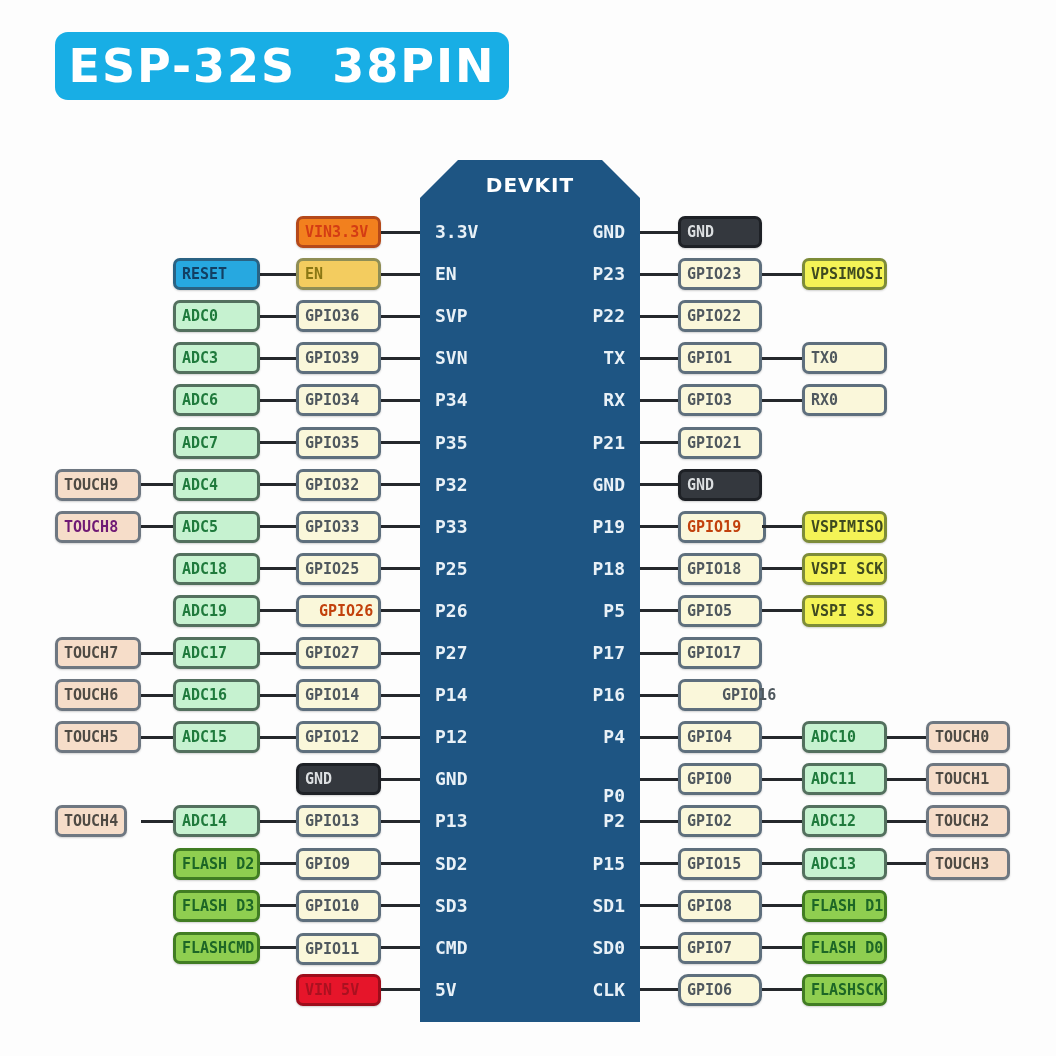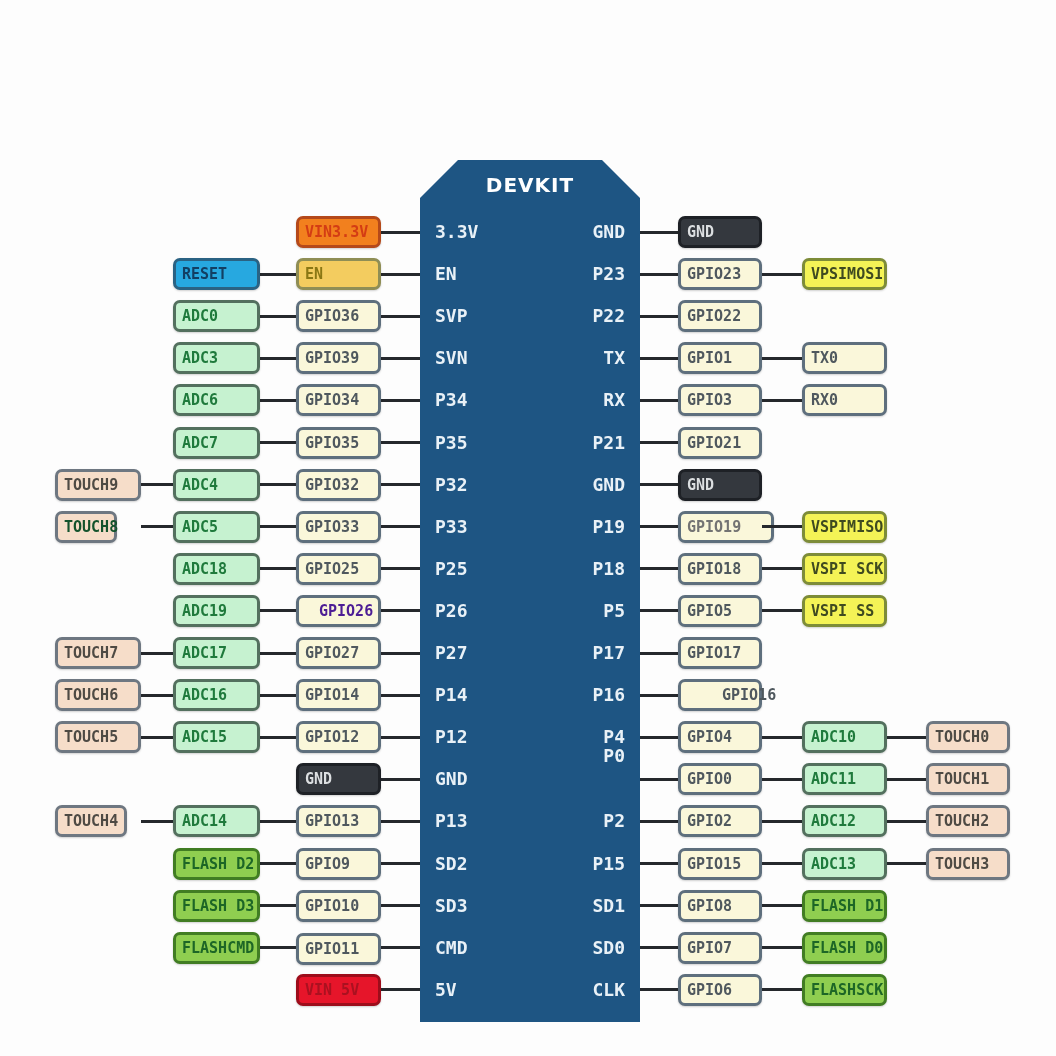--- a/index.html
+++ b/index.html
@@ -42,20 +42,21 @@
     font-family:"DejaVu Sans Mono",monospace;
     font-weight:bold;font-size:15px;white-space:pre;
     box-shadow:0 1px 2px rgba(0,0,0,0.18);
   }
   .wire{position:absolute;height:3px;background:#25282c;}
 </style>
 </head>
 <body>
 
 <div id="stage">
+  <div class="title-badge" style="background: rgb(24, 174, 229);">ESP-32S  38PIN</div>
   <div class="chip" id="chip" style="background: rgb(30, 85, 131);">
     <div class="chip-title">DEVKIT</div>
   <div class="pin left" style="top: 61px; color: rgb(233, 241, 247);">3.3V</div>
       <div class="pin right" style="top: 61px; color: rgb(233, 241, 247);">GND</div>
       <div class="pin left" style="top: 103.1px; color: rgb(233, 241, 247);">EN</div>
       <div class="pin right" style="top: 103.1px; color: rgb(233, 241, 247);">P23</div>
       <div class="pin left" style="top: 145.2px; color: rgb(233, 241, 247);">SVP</div>
       <div class="pin right" style="top: 145.2px; color: rgb(233, 241, 247);">P22</div>
       <div class="pin left" style="top: 187.3px; color: rgb(233, 241, 247);">SVN</div>
       <div class="pin right" style="top: 187.3px; color: rgb(233, 241, 247);">TX</div>
@@ -71,21 +72,21 @@
       <div class="pin right" style="top: 397.8px; color: rgb(233, 241, 247);">P18</div>
       <div class="pin left" style="top: 439.9px; color: rgb(233, 241, 247);">P26</div>
       <div class="pin right" style="top: 439.9px; color: rgb(233, 241, 247);">P5</div>
       <div class="pin left" style="top: 482px; color: rgb(233, 241, 247);">P27</div>
       <div class="pin right" style="top: 482px; color: rgb(233, 241, 247);">P17</div>
       <div class="pin left" style="top: 524.1px; color: rgb(233, 241, 247);">P14</div>
       <div class="pin right" style="top: 524.1px; color: rgb(233, 241, 247);">P16</div>
       <div class="pin left" style="top: 566.2px; color: rgb(233, 241, 247);">P12</div>
       <div class="pin right" style="top: 566.2px; color: rgb(233, 241, 247);">P4</div>
       <div class="pin left" style="top: 608.3px; color: rgb(233, 241, 247);">GND</div>
-      <div class="pin right" style="top: 585px; color: rgb(233, 241, 247);">P0</div>
+      <div class="pin right" style="top: 625px; color: rgb(233, 241, 247);">P0</div>
       <div class="pin left" style="top: 650.4px; color: rgb(233, 241, 247);">P13</div>
       <div class="pin right" style="top: 650.4px; color: rgb(233, 241, 247);">P2</div>
       <div class="pin left" style="top: 692.5px; color: rgb(233, 241, 247);">SD2</div>
       <div class="pin right" style="top: 692.5px; color: rgb(233, 241, 247);">P15</div>
       <div class="pin left" style="top: 734.6px; color: rgb(233, 241, 247);">SD3</div>
       <div class="pin right" style="top: 734.6px; color: rgb(233, 241, 247);">SD1</div>
       <div class="pin left" style="top: 776.7px; color: rgb(233, 241, 247);">CMD</div>
       <div class="pin right" style="top: 776.7px; color: rgb(233, 241, 247);">SD0</div>
       <div class="pin left" style="top: 818.8px; color: rgb(233, 241, 247);">5V</div>
       <div class="pin right" style="top: 818.8px; color: rgb(233, 241, 247);">CLK</div>
@@ -136,35 +137,35 @@
     <div class="box" style="left: 173px; width: 87px; top: 468.6px; background: rgb(198, 242, 208); border-color: rgb(83, 112, 94); color: rgb(31, 122, 60);">ADC4</div>
     <div class="wire" style="left: 141px; width: 32px; top: 483.1px; background: rgb(37, 40, 44);"></div>
     <div class="box" style="left: 55px; width: 86px; top: 468.6px; background: rgb(246, 221, 201); border-color: rgb(110, 119, 129); color: rgb(78, 74, 68);">TOUCH9</div>
     <div class="wire" style="left: 640px; width: 38px; top: 483.1px; background: rgb(37, 40, 44);"></div>
     <div class="box" style="left: 678px; width: 84px; top: 468.6px; background: rgb(52, 56, 62); border-color: rgb(30, 33, 38); color: rgb(220, 223, 225);">GND</div>
     <div class="wire" style="left: 381px; width: 39px; top: 525.2px; background: rgb(37, 40, 44);"></div>
     <div class="box" style="left: 296px; width: 85px; top: 510.7px; background: rgb(250, 247, 218); border-color: rgb(94, 111, 125); color: rgb(79, 88, 94);">GPIO33</div>
     <div class="wire" style="left: 260px; width: 36px; top: 525.2px; background: rgb(37, 40, 44);"></div>
     <div class="box" style="left: 173px; width: 87px; top: 510.7px; background: rgb(198, 242, 208); border-color: rgb(83, 112, 94); color: rgb(31, 122, 60);">ADC5</div>
     <div class="wire" style="left: 141px; width: 32px; top: 525.2px; background: rgb(37, 40, 44);"></div>
-    <div class="box" style="left: 55px; width: 62px; top: 510.7px; background: rgb(246, 221, 201); border-color: rgb(110, 119, 129); color: #14532d;">TOUCH8</div>
+    <div class="box" style="left: 55px; width: 86px; top: 510.7px; background: rgb(246, 221, 201); border-color: rgb(110, 119, 129); color: #701a75;">TOUCH8</div>
     <div class="wire" style="left: 640px; width: 38px; top: 525.2px; background: rgb(37, 40, 44);"></div>
-    <div class="box" style="left: 678px; width: 96px; top: 510.7px; background: rgb(250, 247, 218); border-color: rgb(94, 111, 125); color: #737373;">GPIO19</div>
+    <div class="box" style="left: 678px; width: 88px; top: 510.7px; background: rgb(250, 247, 218); border-color: rgb(94, 111, 125); color: #c2410c;">GPIO19</div>
     <div class="wire" style="left: 762px; width: 40px; top: 525.2px; background: rgb(37, 40, 44);"></div>
     <div class="box" style="left: 802px; width: 85px; top: 510.7px; background: rgb(244, 243, 86); border-color: rgb(125, 140, 56); color: rgb(63, 74, 32);">VSPIMISO</div>
     <div class="wire" style="left: 381px; width: 39px; top: 567.3px; background: rgb(37, 40, 44);"></div>
     <div class="box" style="left: 296px; width: 85px; top: 552.8px; background: rgb(250, 247, 218); border-color: rgb(94, 111, 125); color: rgb(79, 88, 94);">GPIO25</div>
     <div class="wire" style="left: 260px; width: 36px; top: 567.3px; background: rgb(37, 40, 44);"></div>
     <div class="box" style="left: 173px; width: 87px; top: 552.8px; background: rgb(198, 242, 208); border-color: rgb(83, 112, 94); color: rgb(31, 122, 60);">ADC18</div>
     <div class="wire" style="left: 640px; width: 38px; top: 567.3px; background: rgb(37, 40, 44);"></div>
     <div class="box" style="left: 678px; width: 84px; top: 552.8px; background: rgb(250, 247, 218); border-color: rgb(94, 111, 125); color: rgb(79, 88, 94);">GPIO18</div>
     <div class="wire" style="left: 762px; width: 40px; top: 567.3px; background: rgb(37, 40, 44);"></div>
     <div class="box" style="left: 802px; width: 85px; top: 552.8px; background: rgb(244, 243, 86); border-color: rgb(125, 140, 56); color: rgb(63, 74, 32);">VSPI SCK</div>
     <div class="wire" style="left: 381px; width: 39px; top: 609.4px; background: rgb(37, 40, 44);"></div>
-    <div class="box" style="left: 296px; width: 85px; top: 594.9px; background: rgb(250, 247, 218); border-color: rgb(94, 111, 125); color: #4c1d95; padding-left: 20px;">GPIO26</div>
+    <div class="box" style="left: 296px; width: 85px; top: 594.9px; background: rgb(250, 247, 218); border-color: rgb(94, 111, 125); color: #c2410c; padding-left: 20px;">GPIO26</div>
     <div class="wire" style="left: 260px; width: 36px; top: 609.4px; background: rgb(37, 40, 44);"></div>
     <div class="box" style="left: 173px; width: 87px; top: 594.9px; background: rgb(198, 242, 208); border-color: rgb(83, 112, 94); color: rgb(31, 122, 60);">ADC19</div>
     <div class="wire" style="left: 640px; width: 38px; top: 609.4px; background: rgb(37, 40, 44);"></div>
     <div class="box" style="left: 678px; width: 84px; top: 594.9px; background: rgb(250, 247, 218); border-color: rgb(94, 111, 125); color: rgb(79, 88, 94);">GPIO5</div>
     <div class="wire" style="left: 762px; width: 40px; top: 609.4px; background: rgb(37, 40, 44);"></div>
     <div class="box" style="left: 802px; width: 85px; top: 594.9px; background: rgb(244, 243, 86); border-color: rgb(125, 140, 56); color: rgb(63, 74, 32);">VSPI SS</div>
     <div class="wire" style="left: 381px; width: 39px; top: 651.5px; background: rgb(37, 40, 44);"></div>
     <div class="box" style="left: 296px; width: 85px; top: 637px; background: rgb(250, 247, 218); border-color: rgb(94, 111, 125); color: rgb(79, 88, 94);">GPIO27</div>
     <div class="wire" style="left: 260px; width: 36px; top: 651.5px; background: rgb(37, 40, 44);"></div>
     <div class="box" style="left: 173px; width: 87px; top: 637px; background: rgb(198, 242, 208); border-color: rgb(83, 112, 94); color: rgb(31, 122, 60);">ADC17</div>
@@ -234,16 +235,16 @@
     <div class="box" style="left: 296px; width: 85px; top: 933px; background: rgb(250, 247, 218); border-color: rgb(94, 111, 125); color: rgb(79, 88, 94);">GPIO11</div>
     <div class="wire" style="left: 260px; width: 36px; top: 946.2px; background: rgb(37, 40, 44);"></div>
     <div class="box" style="left: 173px; width: 87px; top: 931.7px; background: rgb(143, 206, 80); border-color: rgb(65, 125, 35); color: rgb(29, 102, 38);">FLASHCMD</div>
     <div class="wire" style="left: 640px; width: 38px; top: 946.2px; background: rgb(37, 40, 44);"></div>
     <div class="box" style="left: 678px; width: 84px; top: 931.7px; background: rgb(250, 247, 218); border-color: rgb(94, 111, 125); color: rgb(79, 88, 94);">GPIO7</div>
     <div class="wire" style="left: 762px; width: 40px; top: 946.2px; background: rgb(37, 40, 44);"></div>
     <div class="box" style="left: 802px; width: 85px; top: 931.7px; background: rgb(143, 206, 80); border-color: rgb(65, 125, 35); color: rgb(29, 102, 38);">FLASH D0</div>
     <div class="wire" style="left: 381px; width: 39px; top: 988.3px; background: rgb(37, 40, 44);"></div>
     <div class="box" style="left: 296px; width: 85px; top: 973.8px; background: rgb(230, 21, 42); border-color: rgb(157, 13, 27); color: rgb(170, 17, 32);">VIN 5V</div>
     <div class="wire" style="left: 640px; width: 38px; top: 988.3px; background: rgb(37, 40, 44);"></div>
-    <div class="box" style="left: 678px; width: 84px; top: 973.8px; background: rgb(250, 247, 218); border-color: rgb(94, 111, 125); color: rgb(79, 88, 94);">GPIO6</div>
+    <div class="box" style="left: 678px; width: 84px; top: 973.8px; background: rgb(250, 247, 218); border-color: rgb(94, 111, 125); color: rgb(79, 88, 94); border-radius: 10px;">GPIO6</div>
     <div class="wire" style="left: 762px; width: 40px; top: 988.3px; background: rgb(37, 40, 44);"></div>
     <div class="box" style="left: 802px; width: 85px; top: 973.8px; background: rgb(143, 206, 80); border-color: rgb(65, 125, 35); color: rgb(29, 102, 38);">FLASHSCK</div>
   </div>
 
 </body></html>

